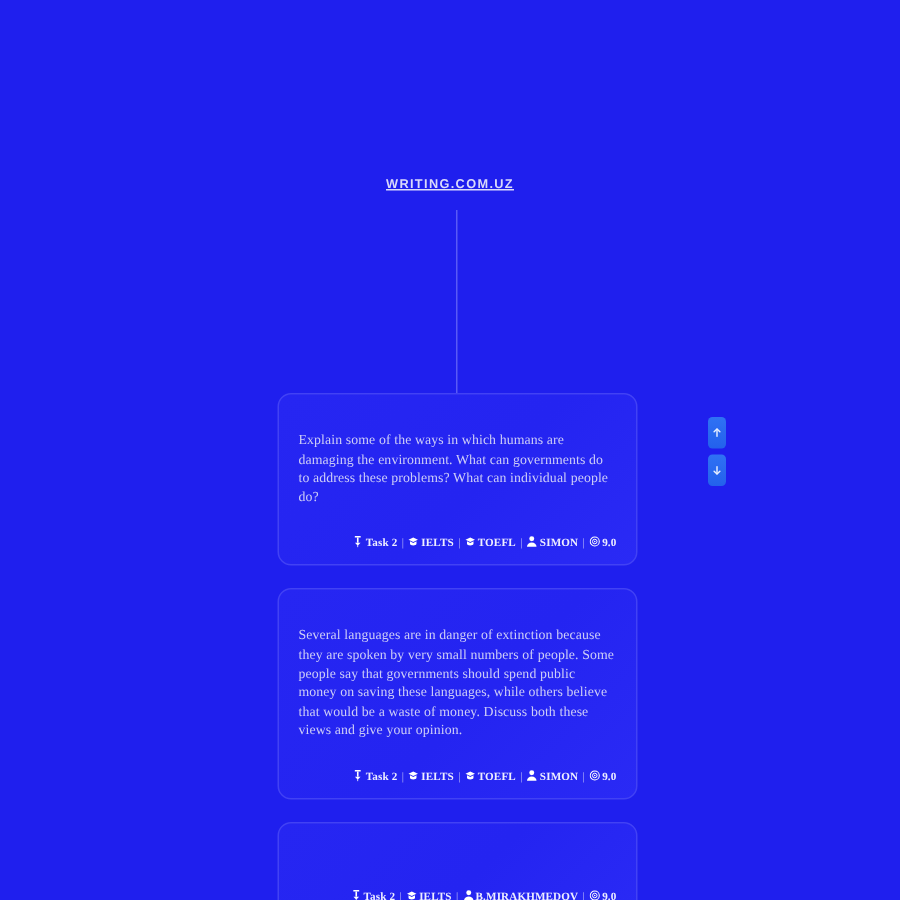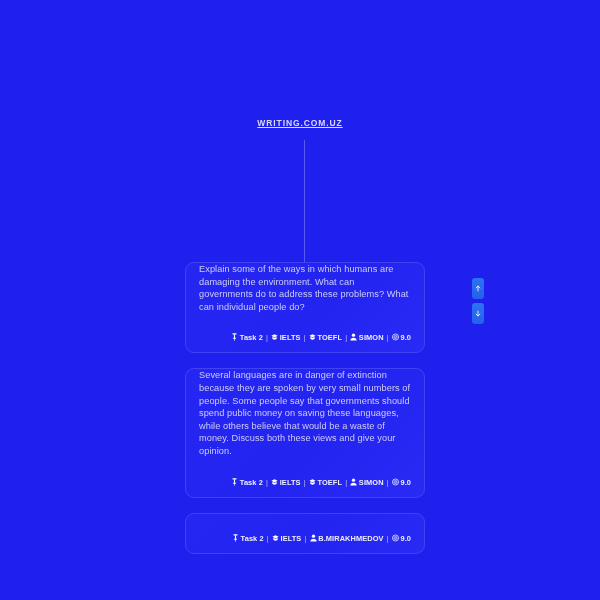--- a/index.html
+++ b/index.html
@@ -60,26 +60,27 @@
     position: absolute;
     top: 262px;
     left: 185px;
     width: 240px;
   }
 
   .task-card {
     position: relative;
     width: 240px;
     margin-bottom: 15px;
-    padding: 0 13px 8px 13px;
+    padding: 24px 13px 8px 13px;
     border: 1px solid #4242f4;
     border-radius: 9px;
     background: #2626f2;
     background: linear-gradient(135deg, #2626f2 0%, #2424f1 55%, #2a2af5 100%);
     box-shadow: 0 0 0 0 rgba(0,0,0,0);
+    font-family: Liberation Serif, serif;
   }
 
   .task-text {
     margin: 0;
     font-size: 9.2px;
     line-height: 12.6px;
     color: #cdcdf7;
     letter-spacing: 0.08px;
   }
 

